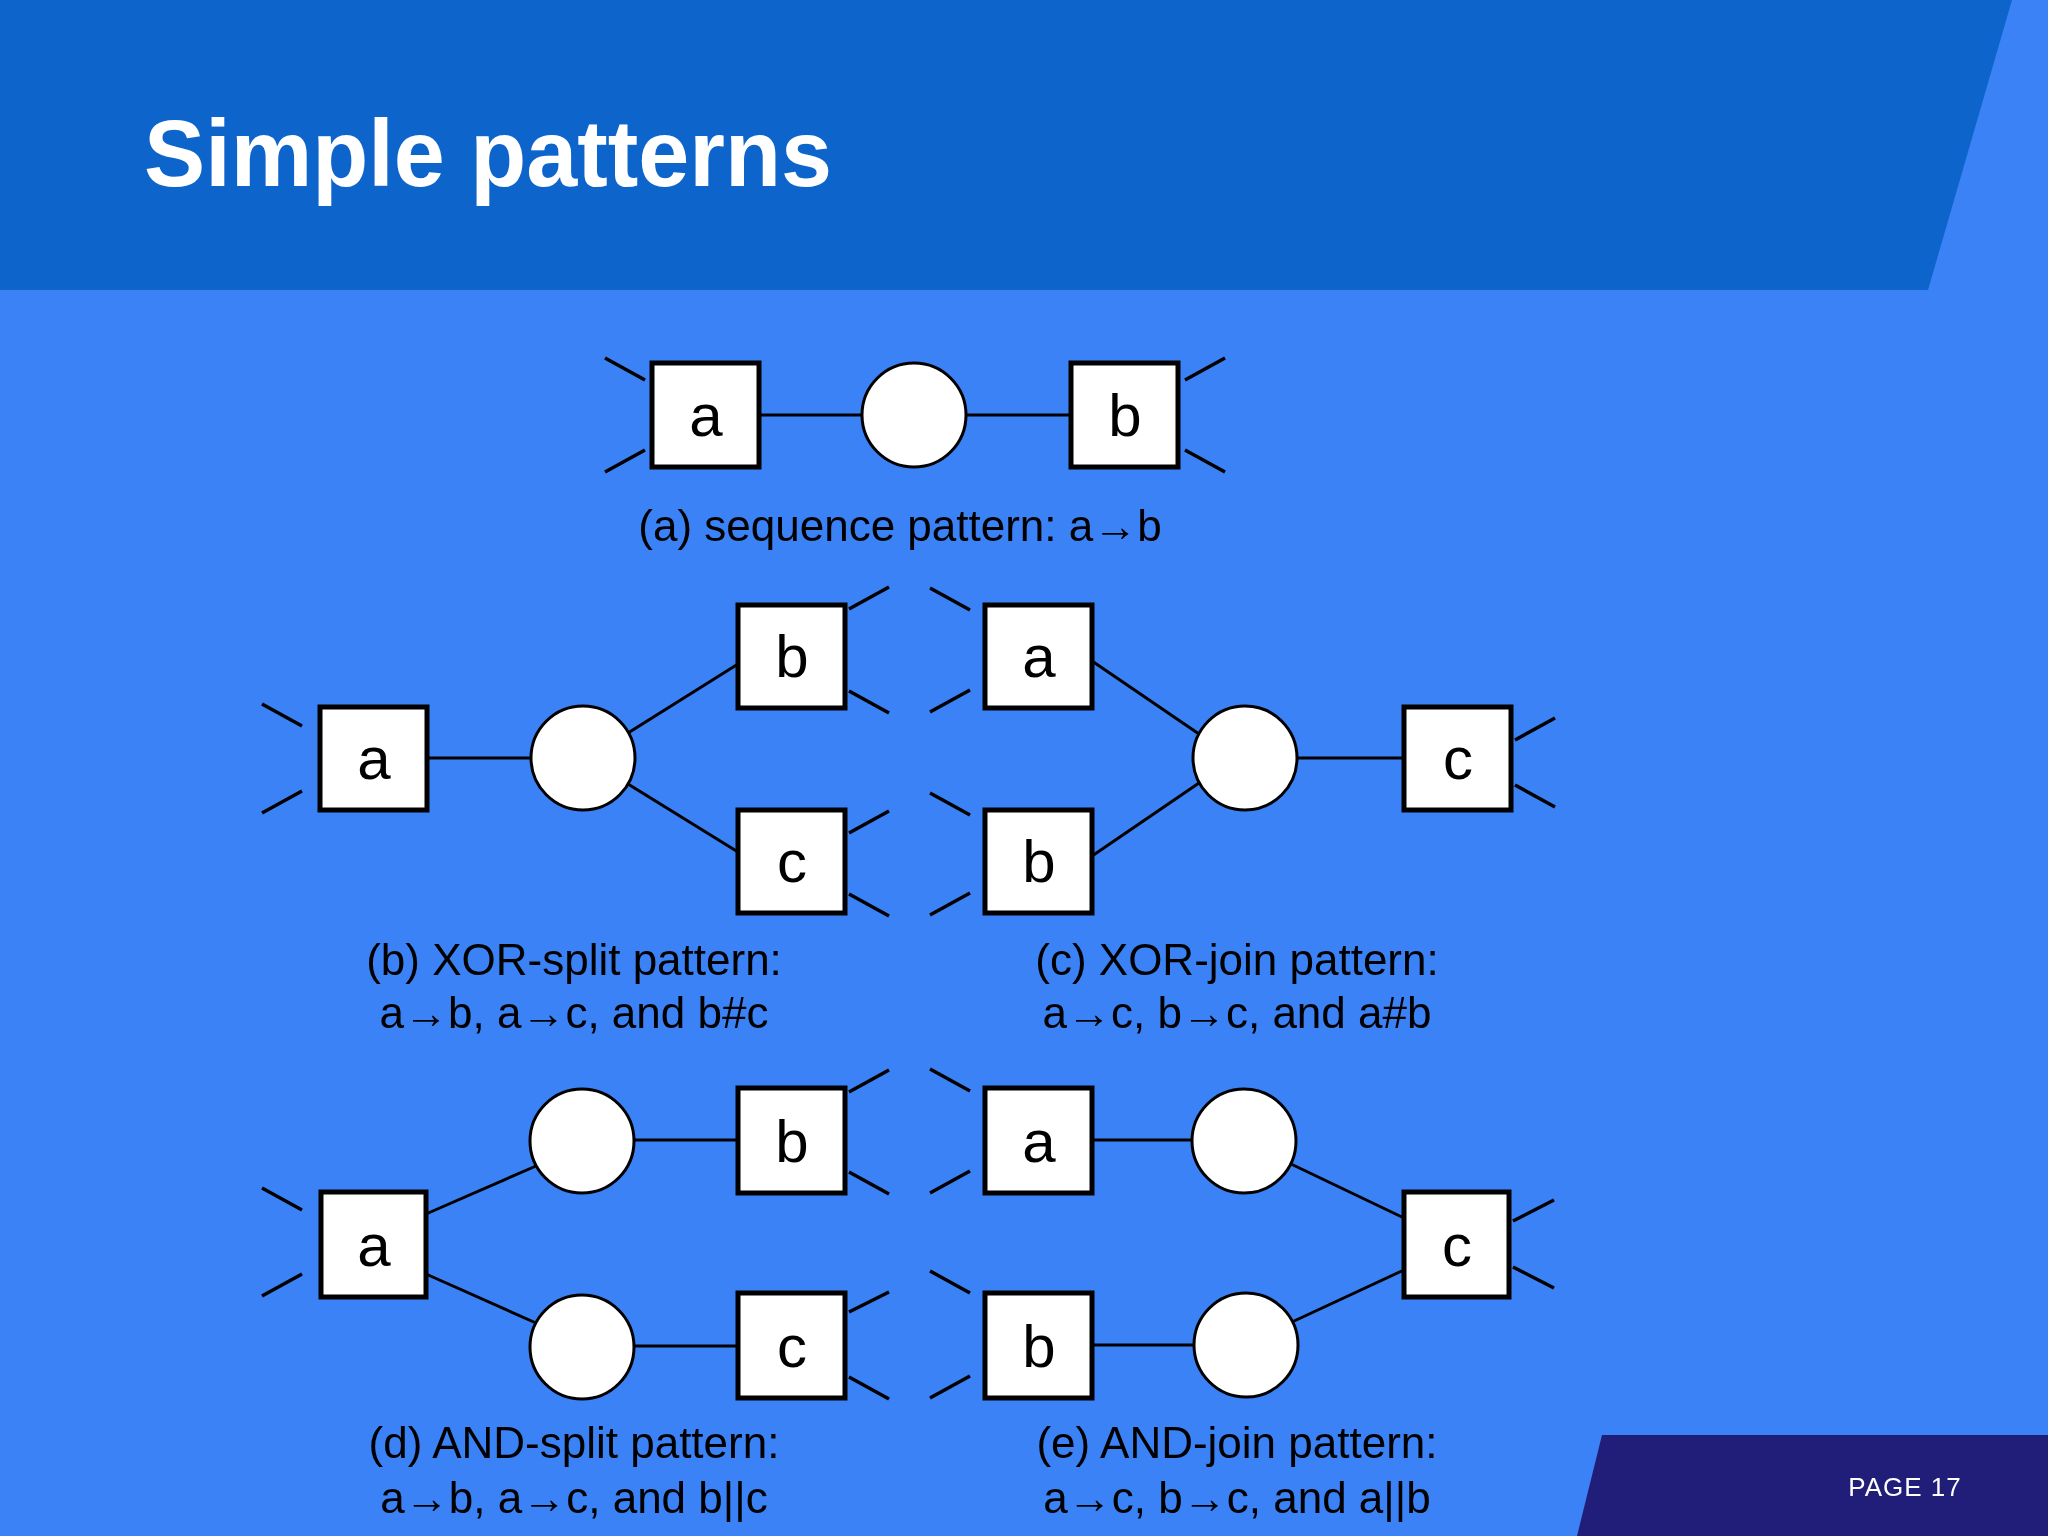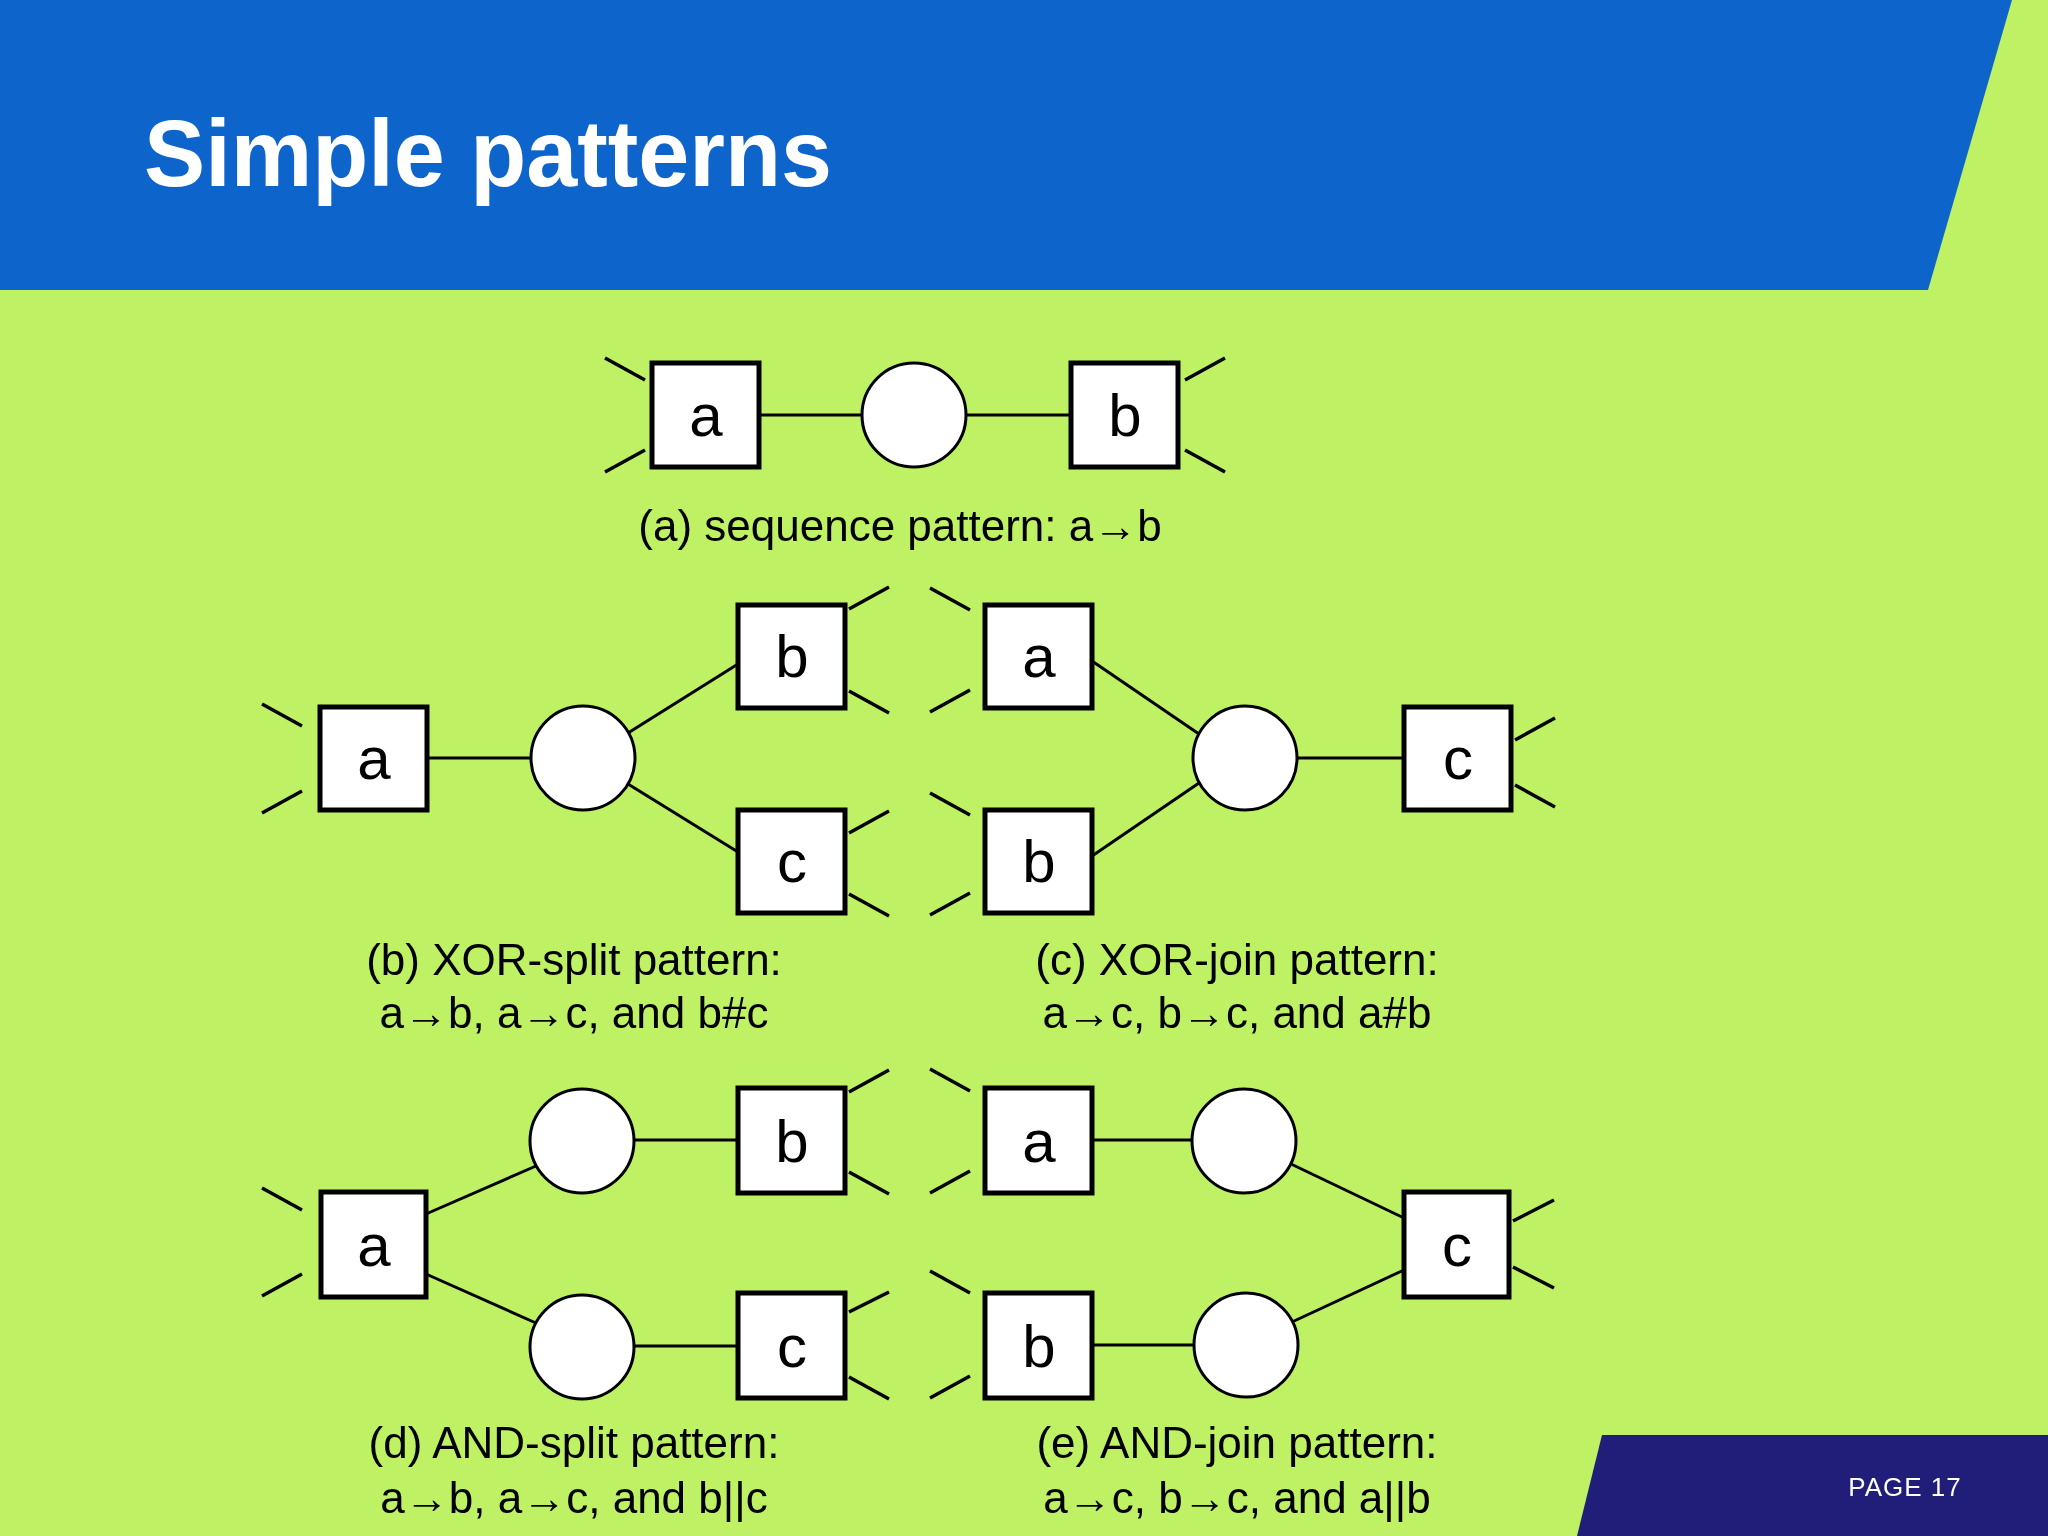--- a/index.html
+++ b/index.html
@@ -1,20 +1,20 @@
 <!DOCTYPE html>
 <html><head>
 <meta charset="utf-8">
 <style>
   html, body { margin: 0; padding: 0; background: #ffffff; }
   .slide {
     position: relative;
     width: 2048px;
     height: 1536px;
-    background: #bef264;
+    background: #3b82f6;
     overflow: hidden;
     font-family: "Liberation Sans", sans-serif;
   }
   svg { display: block; }
   .transition { fill: #ffffff; stroke: #000000; stroke-width: 5px; }
   .place      { fill: #ffffff; stroke: #000000; stroke-width: 3px; }
   .edge       { stroke: #000000; stroke-width: 3px; }
   .stub       { stroke: #000000; stroke-width: 3.5px; }
   .node-label {
     font-family: "Liberation Sans", sans-serif;

